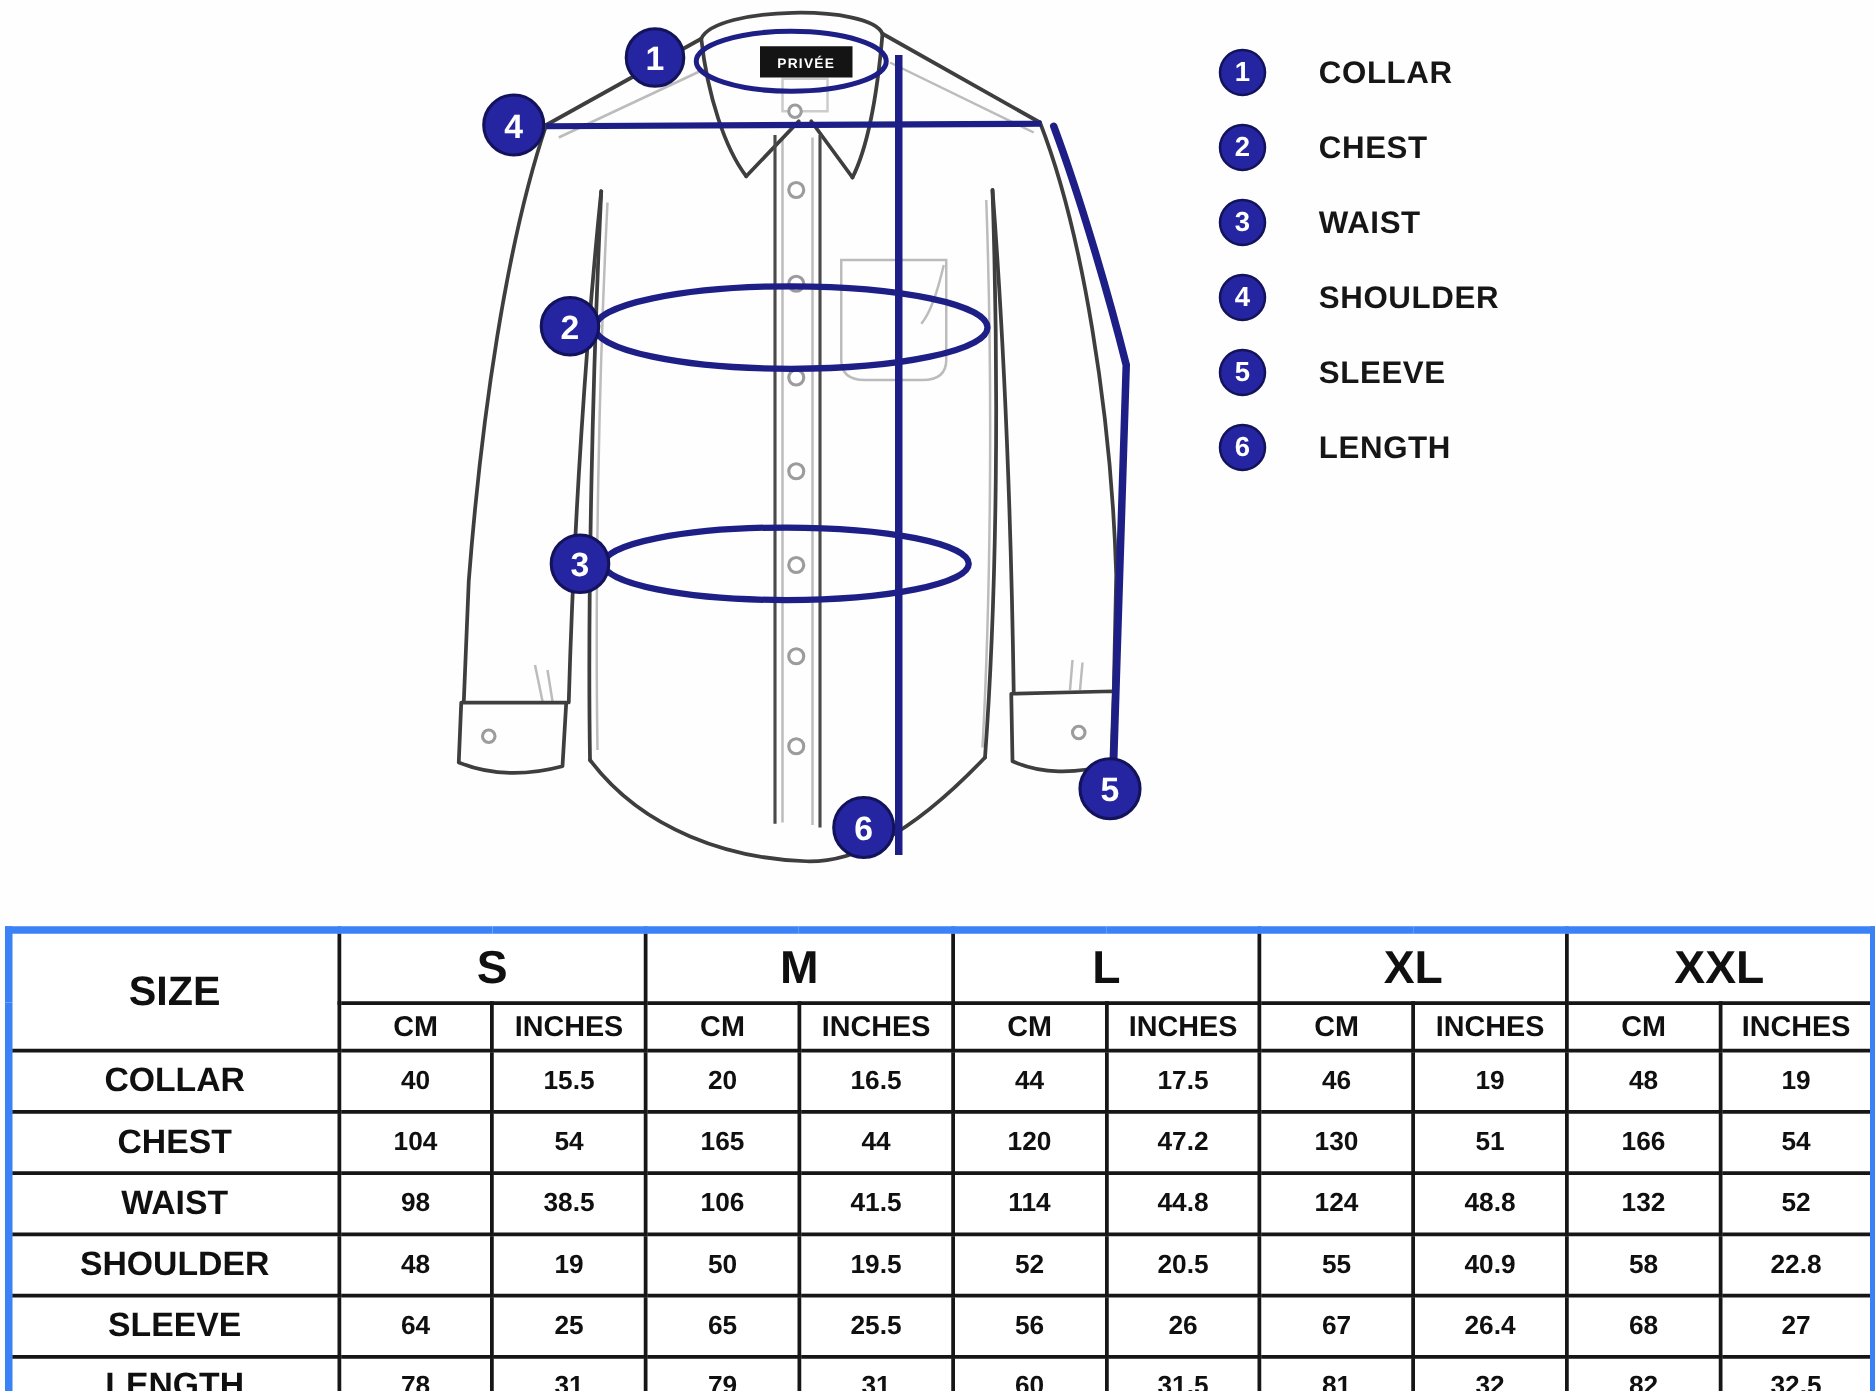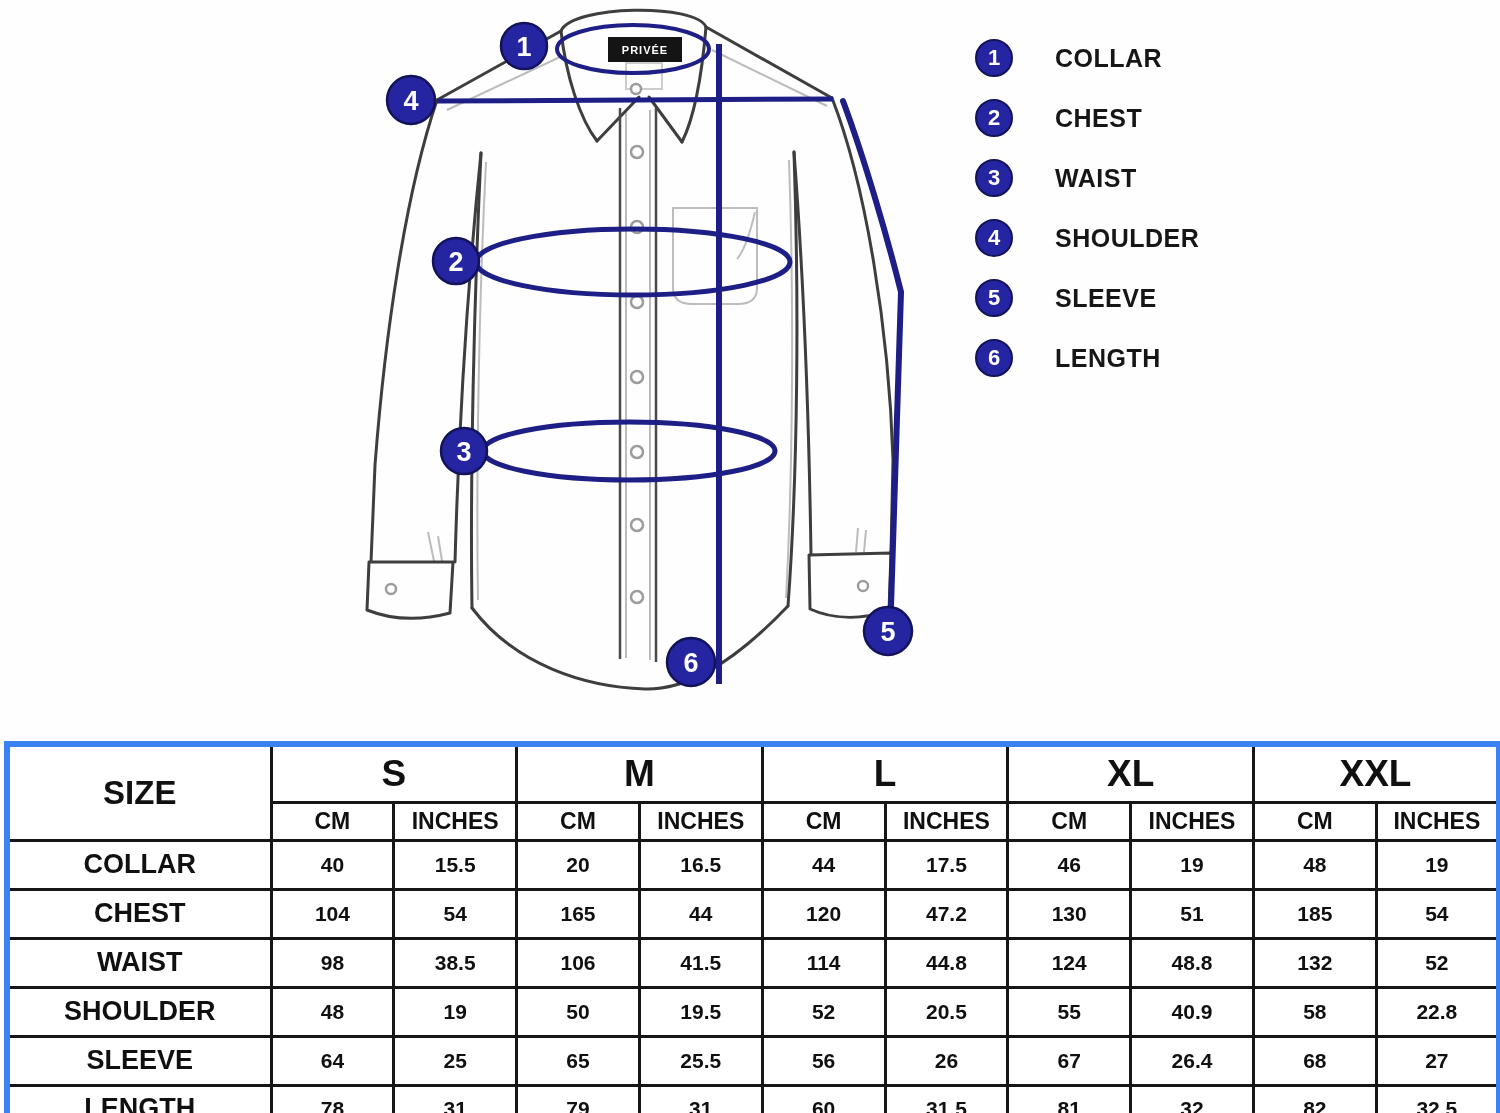--- a/index.html
+++ b/index.html
@@ -210,21 +210,21 @@
     <tr class="row-data">
       <th class="measure">CHEST</th>
       <td class="val">104</td>
       <td class="val">54</td>
       <td class="val">165</td>
       <td class="val">44</td>
       <td class="val">120</td>
       <td class="val">47.2</td>
       <td class="val">130</td>
       <td class="val">51</td>
-      <td class="val">185</td>
+      <td class="val">166</td>
       <td class="val">54</td>
     </tr>
     <tr class="row-data">
       <th class="measure">WAIST</th>
       <td class="val">98</td>
       <td class="val">38.5</td>
       <td class="val">106</td>
       <td class="val">41.5</td>
       <td class="val">114</td>
       <td class="val">44.8</td>

